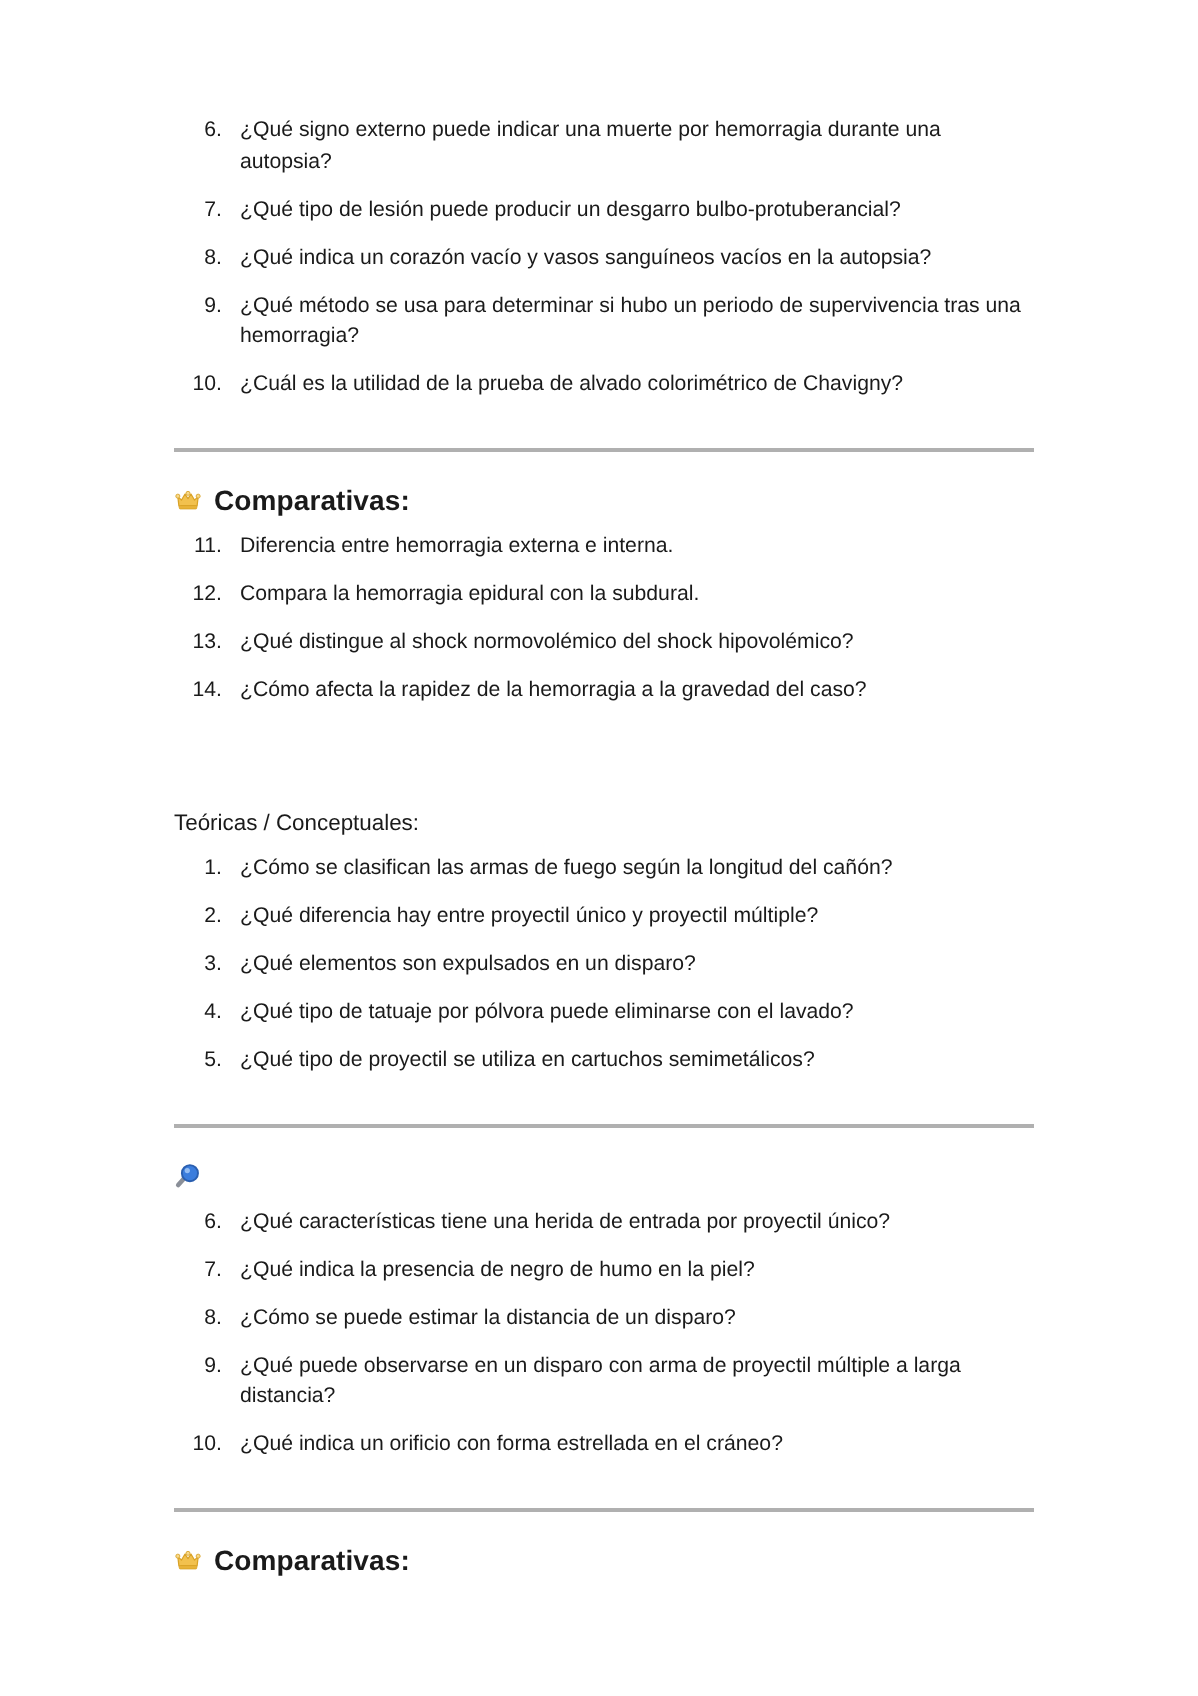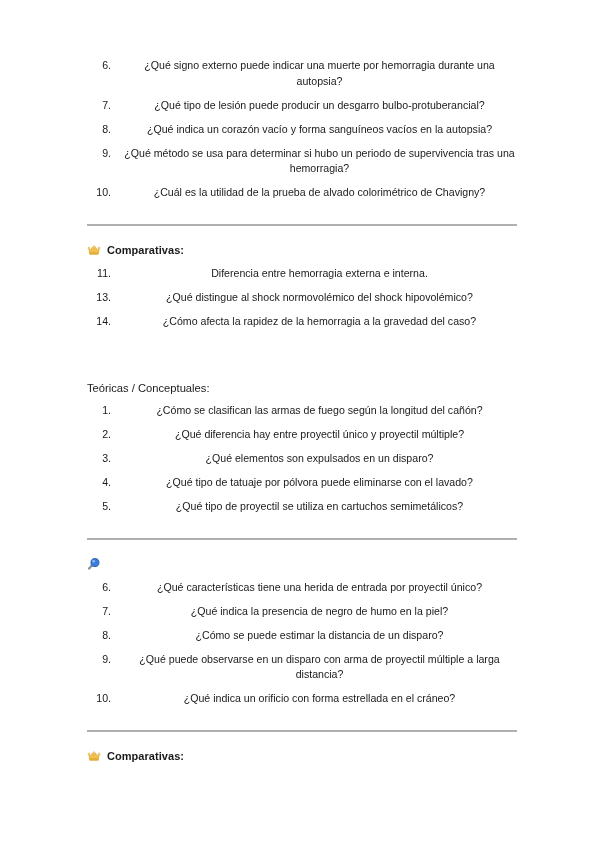--- a/index.html
+++ b/index.html
@@ -38,21 +38,21 @@
     background: #b0b0b0;
     border: 0;
     margin: 0;
     width: 430px;
   }
 
   
   .section-heading {
     display: flex;
     align-items: flex-start;
-    font-size: 11px;
+    font-size: 14px;
     font-weight: bold;
     color: #1a1a1a;
     letter-spacing: 0.05px;
   }
   .section-heading .emoji {
     width: 14px;
     height: 14px;
     flex: 0 0 14px;
     margin-right: 6px;
     position: relative;
@@ -98,21 +98,20 @@
     left: 0;
     top: 0;
     width: 24px;
     text-align: right;
     font-size: 10.6px;
     line-height: 15.5px;
     color: #1a1a1a;
   }
   ol.qlist li .qtext {
     display: block;
-    text-align: center;
   }
 
   
   .gap-sep-top   { height: 23px; }
   .gap-sep-bot   { height: 17px; }
   .gap-head-list { height: 9px; }
   .gap-block     { height: 36px; }
   .gap-tema      { height: 17px; }
   .gap-subhead   { height: 9px; }
 </style>
@@ -126,21 +125,21 @@
       <li>
         <span class="num">6.</span>
         <span class="qtext">¿Qué signo externo puede indicar una muerte por hemorragia durante una autopsia?</span>
       </li>
       <li>
         <span class="num">7.</span>
         <span class="qtext">¿Qué tipo de lesión puede producir un desgarro bulbo-protuberancial?</span>
       </li>
       <li>
         <span class="num">8.</span>
-        <span class="qtext">¿Qué indica un corazón vacío y forma sanguíneos vacíos en la autopsia?</span>
+        <span class="qtext">¿Qué indica un corazón vacío y vasos sanguíneos vacíos en la autopsia?</span>
       </li>
       <li>
         <span class="num">9.</span>
         <span class="qtext">¿Qué método se usa para determinar si hubo un periodo de supervivencia tras una hemorragia?</span>
       </li>
       <li>
         <span class="num">10.</span>
         <span class="qtext">¿Cuál es la utilidad de la prueba de alvado colorimétrico de Chavigny?</span>
       </li>
     </ol>
@@ -164,20 +163,24 @@
     </div>
 
     <div class="gap-head-list"></div>
 
     <ol class="qlist">
       <li>
         <span class="num">11.</span>
         <span class="qtext">Diferencia entre hemorragia externa e interna.</span>
       </li>
       <li>
+        <span class="num">12.</span>
+        <span class="qtext">Compara la hemorragia epidural con la subdural.</span>
+      </li>
+      <li>
         <span class="num">13.</span>
         <span class="qtext">¿Qué distingue al shock normovolémico del shock hipovolémico?</span>
       </li>
       <li>
         <span class="num">14.</span>
         <span class="qtext">¿Cómo afecta la rapidez de la hemorragia a la gravedad del caso?</span>
       </li>
     </ol>
 
     <div class="gap-block"></div>

